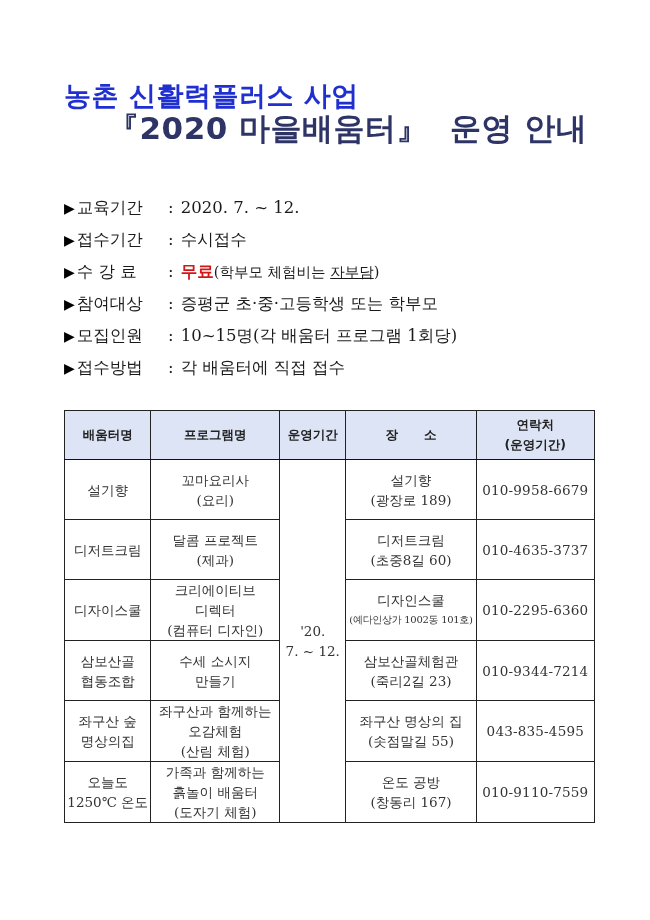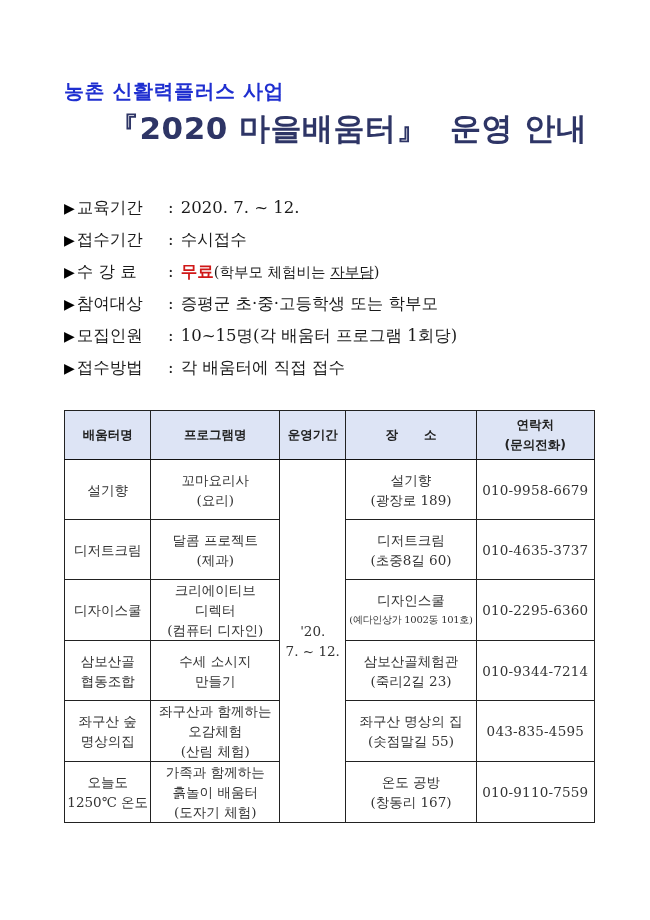--- a/index.html
+++ b/index.html
@@ -14,21 +14,21 @@
       overflow: hidden;
       font-family: "DejaVu Serif", "Liberation Serif", serif;
       color: #222;
     }
     .subtitle {
       position: absolute;
       left: 64px;
       top: 78px;
       font-family: "DejaVu Sans", "Liberation Sans", sans-serif;
       font-weight: bold;
-      font-size: 20px;
+      font-size: 27px;
       color: #1f2fd0;
       letter-spacing: 0.5px;
       white-space: nowrap;
     }
     .title {
       position: absolute;
       left: 108px;
       top: 108px;
       font-family: "DejaVu Sans", "Liberation Sans", sans-serif;
       font-weight: bold;
@@ -162,21 +162,21 @@
 
 <table class="schedule">
   <thead>
     <tr>
       <th class="col1">배움터명</th>
       <th class="col2">프로그램명</th>
       <th class="col3">운영기간</th>
       <th class="col4"><span style="white-space:pre">장      소</span></th>
       <th class="col5">
         <span class="cell-line">연락처</span>
-        <span class="cell-line">(문의전화)</span>
+        <span class="cell-line">(운영기간)</span>
       </th>
     </tr>
   </thead>
   <tbody>
     <tr>
       <td>
           <span class="cell-line">설기향</span>
         </td>
       <td>
         <span class="cell-line">꼬마요리사</span>

